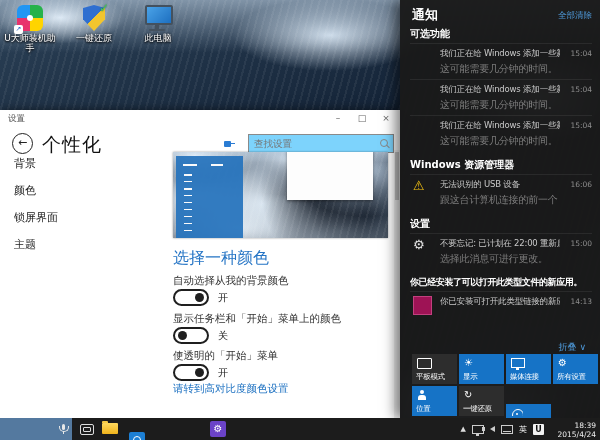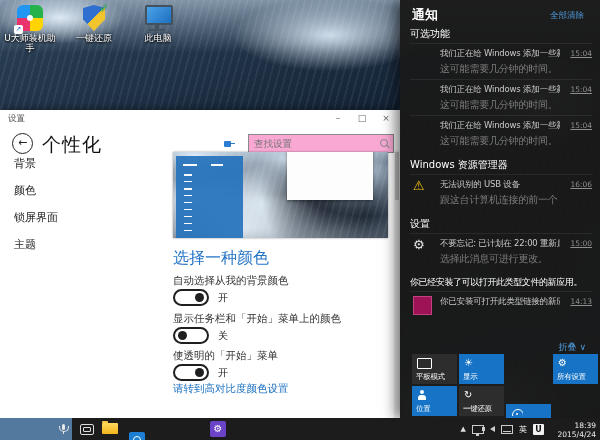--- a/index.html
+++ b/index.html
@@ -46,21 +46,21 @@
        box-shadow:0 0 10px rgba(0,0,0,.55);color:#222;}
   .win-title{position:absolute;left:8px;top:3px;font-size:8.5px;color:#555;}
   .wbtn{position:absolute;top:1px;width:20px;height:14px;text-align:center;font-size:9px;color:#666;line-height:14px;}
   .wbtn.min{right:52px}.wbtn.max{right:28px}.wbtn.cls{right:4px}
   .back-circle{position:absolute;left:12px;top:23px;width:19px;height:19px;border:1.5px solid #222;border-radius:50%;
     text-align:center;line-height:18px;font-size:11px;color:#222;}
   .page-title{position:absolute;left:42px;top:22px;font-size:19px;color:#111;letter-spacing:1px;}
   .pin{position:absolute;left:224px;top:28px;width:12px;height:12px;transform:rotate(-90deg);}
   .pin::before{content:"";position:absolute;left:3px;top:0;width:6px;height:7px;background:#2b7cd3;border-radius:1px;}
   .pin::after{content:"";position:absolute;left:5.5px;top:7px;width:1.5px;height:4px;background:#2b7cd3;}
-  .search-box{position:absolute;left:248px;top:24px;width:144px;height:17px;border:1px solid #8a8a8a;background:#f9a8d4;}
+  .search-box{position:absolute;left:248px;top:24px;width:144px;height:17px;border:1px solid #8a8a8a;background:#7dd3fc;}
   .search-box input{position:absolute;inset:0;border:none;outline:none;width:126px;padding:0 0 0 5px;
     font-size:9.5px;color:#555;font-family:inherit;background:transparent;}
   .mag{position:absolute;right:5px;top:4px;width:6px;height:6px;border:1px solid #888;border-radius:50%;}
   .mag::after{content:"";position:absolute;width:4px;height:1px;background:#888;transform:rotate(45deg);right:-3px;bottom:-1px;}
   .side-item{position:absolute;left:14px;font-size:11px;color:#222;cursor:default;}
   .preview{position:absolute;left:173px;top:42px;width:215px;height:86px;overflow:hidden;box-shadow:0 0 2px rgba(0,0,0,.4);}
   .prev-start{position:absolute;left:1.5%;top:5%;width:31%;height:95%;background:#2573bd;opacity:.92;}
   .prev-ticks{position:absolute;left:12%;top:22%;width:8px;height:72%;
     background:repeating-linear-gradient(to bottom,#fff 0 1.5px, transparent 1.5px 7px);}
   .prev-dash1{position:absolute;left:10%;top:9%;width:14px;height:2px;background:#fff;}
@@ -74,28 +74,28 @@
   .tg{width:32px;height:13px;border:2px solid #1f1f1f;border-radius:9px;position:relative;background:#fff;}
   .tg .knob{position:absolute;top:2px;width:9px;height:9px;border-radius:50%;background:#1f1f1f;}
   .tg.on .knob{right:3px;}
   .tg.off .knob{left:3px;}
   .tstate{font-size:10px;color:#222;}
   .hc-link{position:absolute;left:173px;top:272px;font-size:10.5px;color:#1a6fc0;cursor:pointer;}
   
   .ac{position:absolute;right:0;top:0;width:200px;height:418px;background:rgba(26,26,26,.97);
       box-shadow:-5px 0 12px rgba(0,0,0,.5);color:#ddd;}
   .ac-title{position:absolute;left:12px;top:6px;font-size:13px;font-weight:bold;color:#fff;}
-  .ac-clear{position:absolute;right:16px;top:10px;font-size:8.5px;color:#4f9bdc;cursor:pointer;}
+  .ac-clear{position:absolute;right:8px;top:10px;font-size:8.5px;color:#4f9bdc;cursor:pointer;}
   .ac-body{position:absolute;left:10px;right:8px;top:20px;}
-  .ac-ghead{font-size:10px;font-weight:normal;color:#fff;margin:7px 0 2px;white-space:nowrap;overflow:hidden;}
+  .ac-ghead{font-size:10px;font-weight:bold;color:#fff;margin:7px 0 2px;white-space:nowrap;overflow:hidden;}
   .ac-ghead.long{font-size:9px;letter-spacing:-.4px;}
   .ac-item{position:relative;padding:4px 32px 3px 30px;border-top:1px solid rgba(255,255,255,.07);cursor:default;}
   .ac-t{font-size:8.5px;color:#c9c9c9;white-space:nowrap;overflow:hidden;letter-spacing:-.2px;}
   .ac-s{font-size:10px;color:#7d7d7d;margin-top:2px;white-space:nowrap;overflow:hidden;letter-spacing:-.2px;}
-  .ac-time{position:absolute;right:0;top:5px;font-size:7.5px;color:#8d8d8d;text-decoration:underline;}
+  .ac-time{position:absolute;right:0;top:5px;font-size:7.5px;color:#8d8d8d;}
   .ac-ico{position:absolute;left:3px;top:4px;}
   .ico-warn{font-size:13px;color:#f8c513;line-height:1;}
   .ico-gear{font-size:13px;color:#e4e4e4;line-height:1;}
   .ico-apptile{width:17px;height:17px;background:#9e1355;border:1px solid #c2407e;}
   .collapse{position:absolute;right:14px;top:341px;font-size:9px;color:#4f9bdc;cursor:pointer;}
   
   .qa{position:absolute;width:45px;height:30px;cursor:pointer;}
   .qa.blue{background:#1673c6;}
   .qa.dark{background:#2d2d2d;}
   .qa-label{position:absolute;left:4px;bottom:2px;font-size:7.5px;color:#fff;white-space:nowrap;letter-spacing:-.3px;}
@@ -277,20 +277,26 @@
     <div class="qa dark" style="left:12px;top:354px">
       <div class="qa-ico">
           <div class="qi-rect"></div>
         </div>
       <div class="qa-label">平板模式</div>
     </div>
     <div class="qa blue" style="left:59px;top:354px">
       <div class="qa-ico">☀</div>
       <div class="qa-label">显示</div>
     </div>
+    <div class="qa blue" style="left:106px;top:354px">
+      <div class="qa-ico">
+          <div class="qi-mon"></div>
+        </div>
+      <div class="qa-label">媒体连接</div>
+    </div>
     <div class="qa blue" style="left:153px;top:354px">
       <div class="qa-ico">⚙</div>
       <div class="qa-label">所有设置</div>
     </div>
     <div class="qa blue" style="left:12px;top:386px">
       <div class="qa-ico">
           <div class="qi-person"></div>
         </div>
       <div class="qa-label">位置</div>
     </div>

